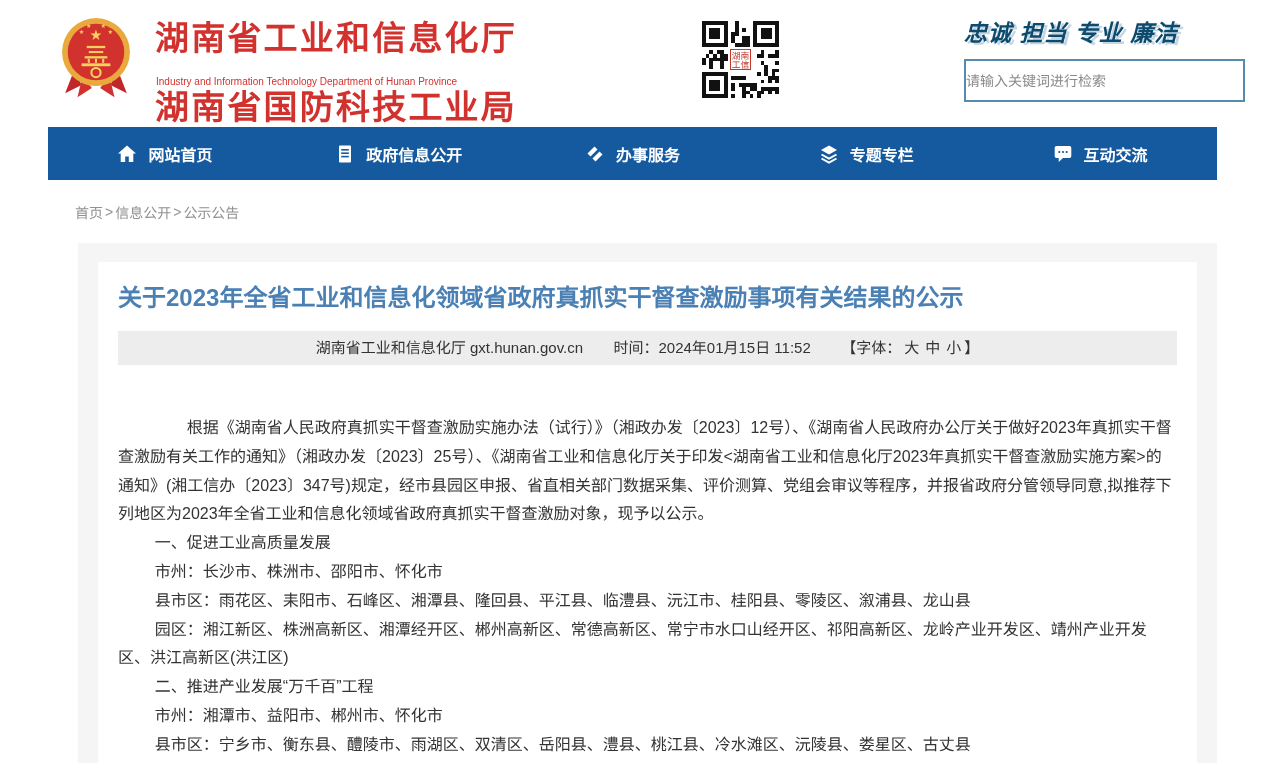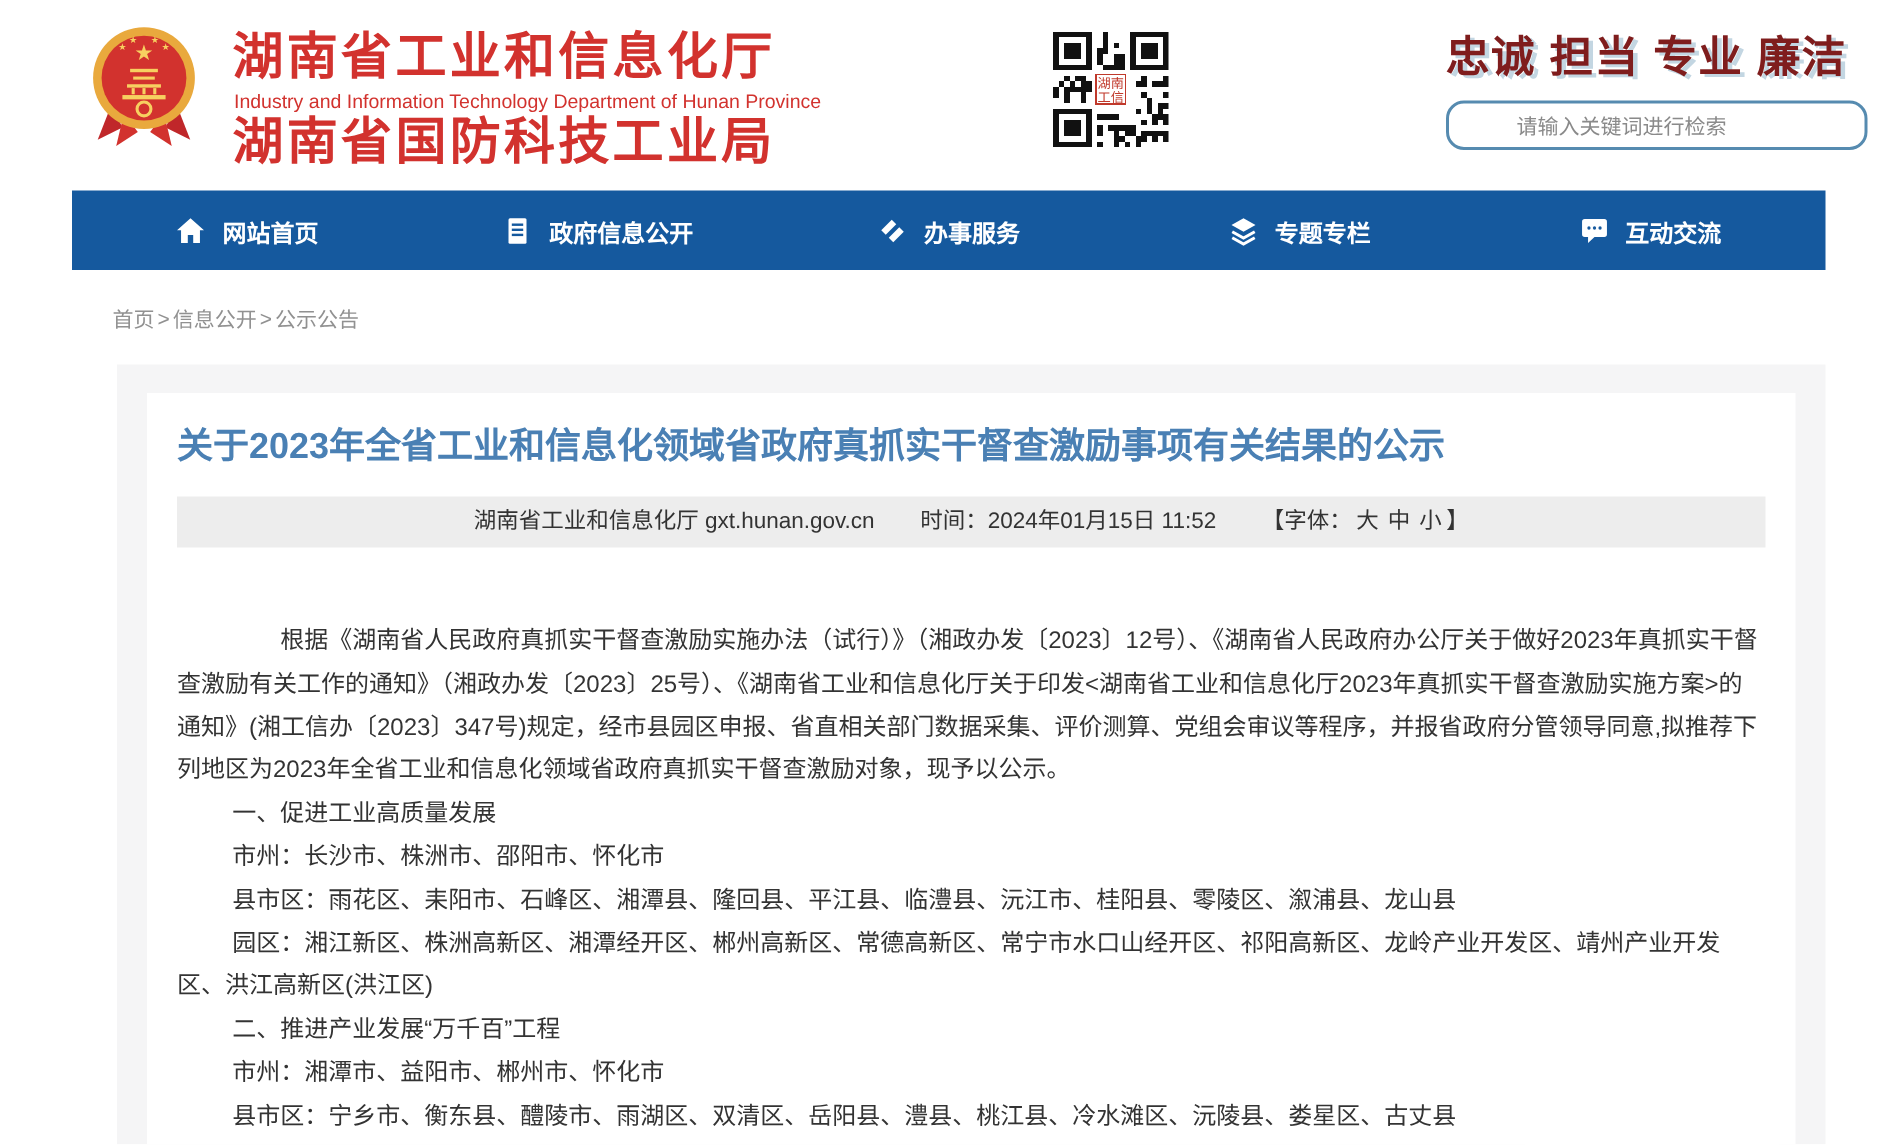--- a/index.html
+++ b/index.html
@@ -6,31 +6,31 @@
   html,body { background:#fff; }
   .page {
     position:relative; width:1265px; height:763px; overflow:hidden;
     background:#fff; font-family:"Liberation Sans","DejaVu Sans",sans-serif;
   }
   
   .site-header { position:absolute; top:0; left:0; width:100%; height:127px; background:#fff; }
   .emblem { position:absolute; left:60px; top:14px; width:72px; height:88px; }
   .titles { position:absolute; left:155px; top:21px; }
   .cn-title { font-size:34px; font-weight:bold; color:#d2322e; letter-spacing:2.2px; line-height:1.05; white-space:nowrap; }
-  .en-title { font-size:13px; color:#d2322e; margin:3px 0 3px 1px; white-space:nowrap; }
+  .en-title { font-size:10px; color:#d2322e; margin:19px 0 3px 1px; white-space:nowrap; }
   .qr { position:absolute; left:702px; top:21px; width:77px; height:77px; }
   .qr svg { width:100%; height:100%; display:block; }
   .header-right { position:absolute; right:20px; top:14px; width:281px; text-align:left; }
   .slogan {
-    font-size:29px; font-weight:bold; color:#7f1d1d;
+    font-size:23px; font-weight:bold; font-style:italic; color:#0c4a6e;
     letter-spacing:1px; white-space:nowrap; text-shadow:3px 2px 0 #c3d6e2;
   }
   .search-input {
-    margin-top:11px; width:281px; height:33px; border:2px solid #568bb0; background:#fff;
-    font-size:14px; color:#555; padding-left:45px; outline:none; border-radius:12px;
+    margin-top:11px; width:281px; height:43px; border:2px solid #568bb0; background:#fff;
+    font-size:14px; color:#555; outline:none; border-radius:0;
     font-family:"Liberation Sans","DejaVu Sans",sans-serif;
   }
   .search-input::placeholder { color:#8a8a8a; }
   
   .main-nav {
     position:absolute; left:48px; top:127px; width:1169px; height:53px;
     background:#15599e; display:flex; align-items:stretch;
   }
   .nav-item {
     flex:1; display:flex; align-items:center; justify-content:center; gap:11px;

